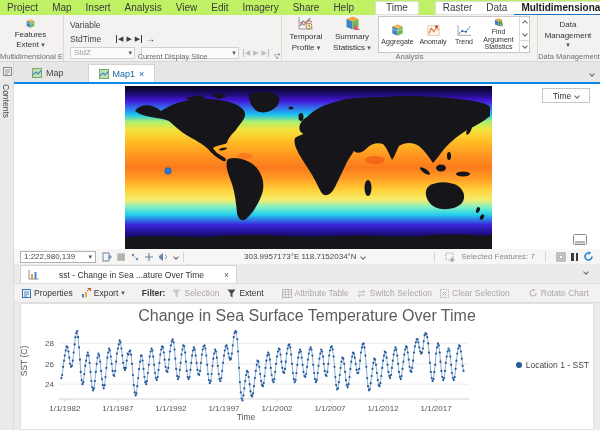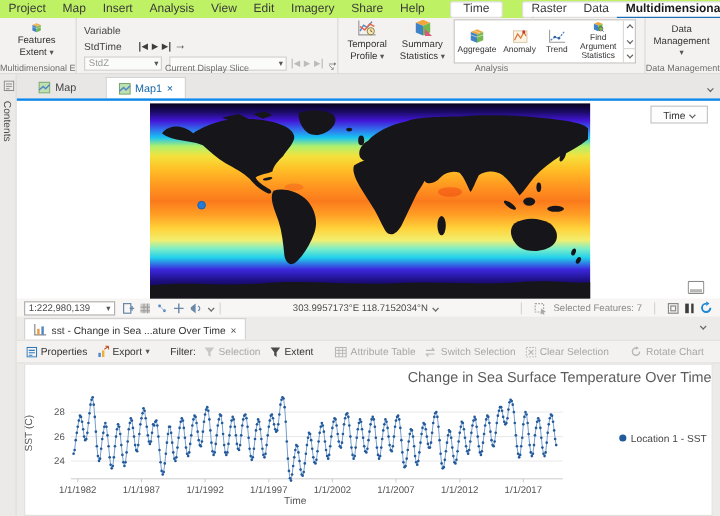--- a/index.html
+++ b/index.html
@@ -67,30 +67,30 @@
   .sicons{display:flex;align-items:center;gap:4px;margin-left:6px}
   .vsep{width:1px;height:10px;background:#d8d6d4;margin:0 5px}
   .coords{position:absolute;left:230px;display:flex;align-items:center;gap:4px}
   .sright{margin-left:auto;display:flex;align-items:center;gap:5px;padding-right:6px;color:#8a8a8a}
   .pause{display:flex;gap:2px}
   .pause i{width:2.5px;height:8px;background:#3c3c3c}
   
   .chartpanel{position:absolute;left:14px;top:264px;width:586px;height:166px;background:#edebe9}
   .cp-tabs{position:absolute;left:0;top:0;width:100%;height:19px;display:flex;align-items:flex-end}
   .cptab{margin-left:6px;height:18px;background:#fff;border:1px solid #d5d3d1;border-bottom:none;
-    display:flex;align-items:center;gap:4px;font-size:8.5px;color:#333;padding:0 7px;cursor:pointer}
+    display:flex;align-items:center;gap:20px;font-size:8.5px;color:#333;padding:0 7px;cursor:pointer}
   .cptab .x{color:#555}
   .cp-toolbar{position:absolute;left:0;top:19px;width:100%;height:20px;background:#f4f2f1;border-top:1px solid #e0dedc;
     border-bottom:1px solid #e0dedc;display:flex;align-items:center;font-size:8.5px;color:#333;padding:0 4px}
   .tbtn{display:flex;align-items:center;gap:3px;padding:2px 4px;border-radius:2px;cursor:pointer;white-space:nowrap}
   .tbtn.dis{color:#a9a7a5;cursor:default}
-  .flabel{font-weight:normal;padding:0 3px}
+  .flabel{font-weight:bold;padding:0 3px}
   
   .chartcard{position:absolute;left:6px;top:39px;width:574px;height:127px;background:#fff;border:1px solid #e3e1df}
-  .ctitle{position:absolute;left:0;top:3px;width:100%;text-align:right;font-size:12px;color:#5c5c5c}
+  .ctitle{position:absolute;left:0;top:3px;width:100%;text-align:center;font-size:16px;color:#5c5c5c}
   .ylab{position:absolute;left:-19px;top:52px;transform:rotate(-90deg);font-size:8.5px;color:#555;width:44px;text-align:center}
   .xlab{position:absolute;left:0;top:108px;width:450px;text-align:center;font-size:8.5px;color:#555}
   .legend{position:absolute;right:4px;top:56px;display:flex;align-items:center;gap:4px;font-size:8.5px;color:#444}
   .lmark{width:6px;height:6px;border-radius:50%;background:#235a9b}
   .panel-chev{position:absolute;right:6px;top:6px}
 </style>
 </head>
 <body>
 
 <div class="menubar">

